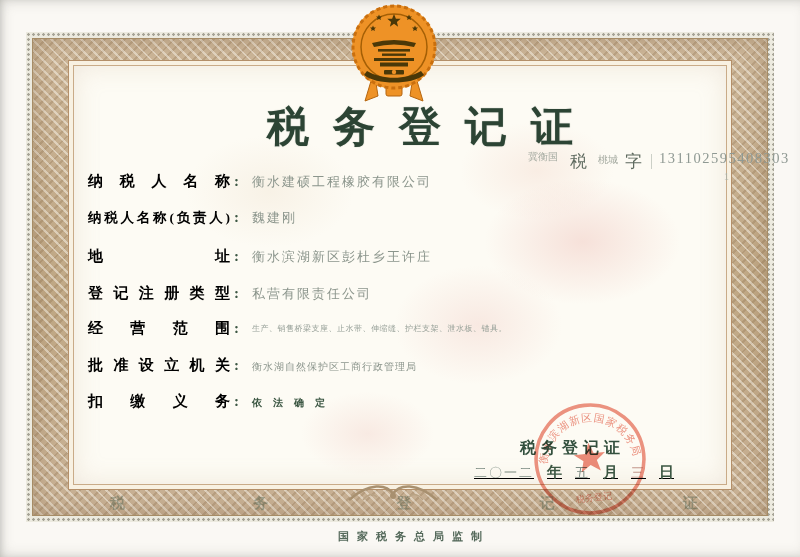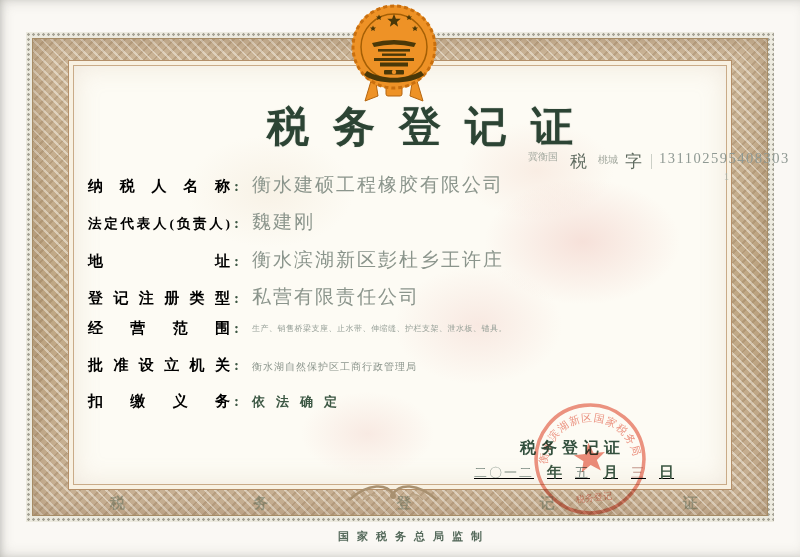--- a/index.html
+++ b/index.html
@@ -45,23 +45,23 @@
   .s-dark{font-size:17px;color:#5e6a5f;}
   .s-reg{position:relative;top:3px;margin-left:11px;}
   .s-divider{width:1px;height:15px;background:#ccd0c7;margin-left:9px;align-self:center;}
   .s-number{font-size:14.5px;color:#8f9993;letter-spacing:1.5px;margin-left:7px;}
   .s-suffix{font-size:15px;color:#5e6a5f;margin-left:18px;position:relative;top:-4px;}
   .s-hand{position:absolute;left:196px;top:21px;font-size:10px;color:#abb0a6;}
   .frow{position:absolute;left:88px;display:flex;align-items:baseline;white-space:nowrap;}
   .flabel{display:inline-block;width:142px;font-size:15px;font-weight:bold;color:#000000;
     text-align:justify;text-align-last:justify;letter-spacing:0;}
   .fcolon{font-size:15px;font-weight:bold;color:#3c5743;margin-left:4px;}
-  .fvalue{font-size:19px;color:#8b958c;letter-spacing:2px;margin-left:13px;}
+  .fvalue{font-size:13px;color:#8b958c;letter-spacing:2px;margin-left:13px;}
   .fvalue.small{font-size:8px;letter-spacing:.5px;color:#99a29a;position:relative;top:-2px;}
-  .fvalue.emph{font-size:13px;color:#3c5743;font-weight:bold;letter-spacing:11px;}
+  .fvalue.emph{font-size:10px;color:#3c5743;font-weight:bold;letter-spacing:11px;}
   .row1{top:172px}.row2{top:209px}.row3{top:247px}.row4{top:284px}
   .row5{top:319px}.row6{top:356px}.row7{top:392px}
   .issuer{position:absolute;left:520px;top:438px;font-size:16px;font-weight:bold;
     color:#33503e;letter-spacing:5px;white-space:nowrap;}
   .daterow{position:absolute;left:474px;top:463px;display:flex;align-items:baseline;white-space:nowrap;text-decoration:underline;}
   .d-hand{font-size:13px;color:#7c8b82;letter-spacing:2px;}
   .d-form{font-size:15px;font-weight:bold;color:#3c5743;}
   .daterow span{margin-left:13px;}
   .daterow span:first-child{margin-left:0;}
   .d-faint{color:#c49a8e;}
@@ -127,21 +127,21 @@
       <span class="s-suffix">号</span>
       <span class="s-hand">1</span>
     </div>
 
     <div class="frow row1">
       <span class="flabel">纳税人名称</span>
       <span class="fcolon">:</span>
       <span class="fvalue">衡水建硕工程橡胶有限公司</span>
     </div>
     <div class="frow row2">
-      <span class="flabel" style="font-size:13.5px">法定代表人(负责人)</span>
+      <span class="flabel" style="font-size:13.5px">纳税人名称(负责人)</span>
       <span class="fcolon">:</span>
       <span class="fvalue">魏建刚</span>
     </div>
     <div class="frow row3">
       <span class="flabel">地址</span>
       <span class="fcolon">:</span>
       <span class="fvalue">衡水滨湖新区彭杜乡王许庄</span>
     </div>
     <div class="frow row4">
       <span class="flabel">登记注册类型</span>

